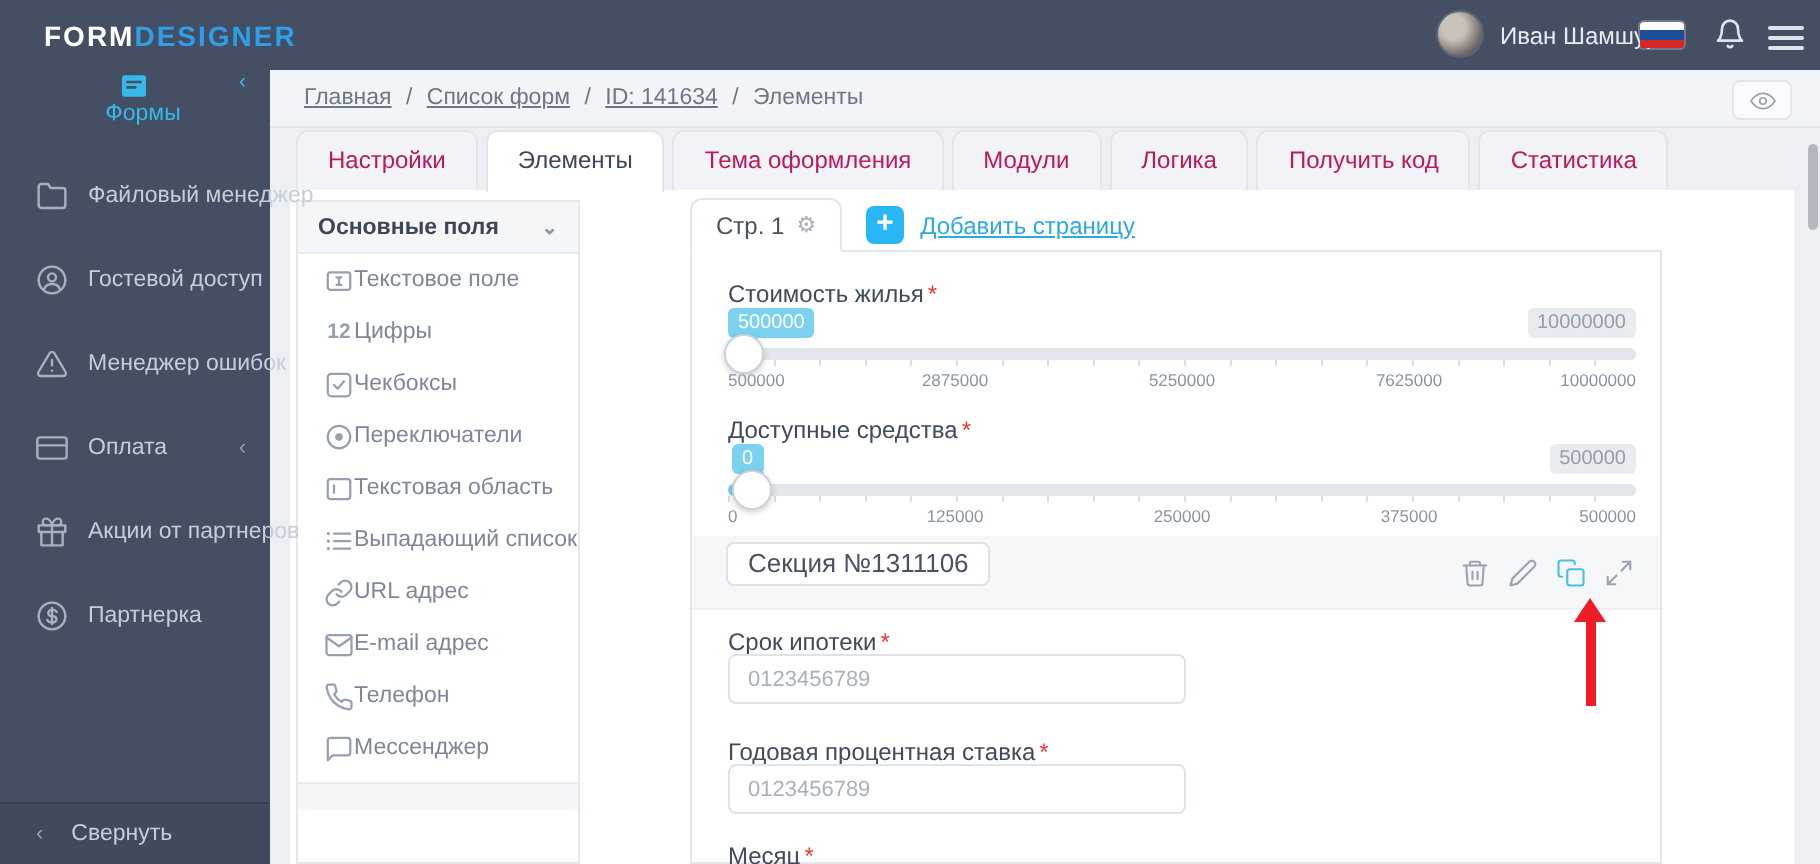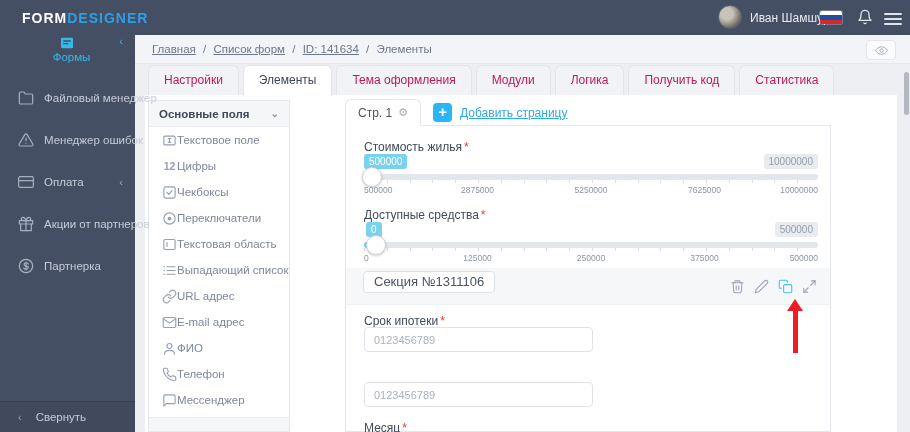--- a/index.html
+++ b/index.html
@@ -160,20 +160,30 @@
       <span class="ic">
         <svg viewBox="0 0 24 24">
             <path d="M22 19a2 2 0 01-2 2H4a2 2 0 01-2-2V5a2 2 0 012-2h5l2 3h9a2 2 0 012 2z"></path>
           </svg>
       </span>
       <span class="lbl">Файловый менеджер</span>
     </div>
     <div class="nav-item">
       <span class="ic">
         <svg viewBox="0 0 24 24">
+            <circle cx="12" cy="12" r="10"></circle>
+            <circle cx="12" cy="10" r="3"></circle>
+            <path d="M6 19c1-3 3.5-4 6-4s5 1 6 4"></path>
+          </svg>
+      </span>
+      <span class="lbl">Гостевой доступ</span>
+    </div>
+    <div class="nav-item">
+      <span class="ic">
+        <svg viewBox="0 0 24 24">
             <path d="M10.29 3.86L1.82 18a2 2 0 001.71 3h16.94a2 2 0 001.71-3L13.71 3.86a2 2 0 00-3.42 0z"></path>
             <path d="M12 9v4"></path>
             <path d="M12 17h.01"></path>
           </svg>
       </span>
       <span class="lbl">Менеджер ошибок</span>
     </div>
     <div class="nav-item">
       <span class="ic">
         <svg viewBox="0 0 24 24">
@@ -314,29 +324,20 @@
             <svg viewBox="0 0 24 24">
               <rect x="2" y="4" width="20" height="16" rx="2"></rect>
               <path d="M22 6l-10 7L2 6"></path>
             </svg>
           </span>
         <span class="elbl">E-mail адрес</span>
       </div>
       <div class="el-item">
         <span class="eic">
             <svg viewBox="0 0 24 24">
-              <circle cx="12" cy="8" r="4"></circle>
-              <path d="M4 21c0-4 4-6 8-6s8 2 8 6"></path>
-            </svg>
-          </span>
-        <span class="elbl">ФИО</span>
-      </div>
-      <div class="el-item">
-        <span class="eic">
-            <svg viewBox="0 0 24 24">
               <path d="M22 16.92v3a2 2 0 01-2.18 2 19.79 19.79 0 01-8.63-3.07 19.5 19.5 0 01-6-6A19.79 19.79 0 012.12 4.18 2 2 0 014.11 2h3a2 2 0 012 1.72c.13.96.36 1.9.7 2.81a2 2 0 01-.45 2.11L8.09 9.91a16 16 0 006 6l1.27-1.27a2 2 0 012.11-.45c.91.34 1.85.57 2.81.7A2 2 0 0122 16.92z"></path>
             </svg>
           </span>
         <span class="elbl">Телефон</span>
       </div>
       <div class="el-item">
         <span class="eic">
             <svg viewBox="0 0 24 24">
               <path d="M21 15a2 2 0 01-2 2H7l-4 4V5a2 2 0 012-2h14a2 2 0 012 2z"></path>
             </svg>
@@ -428,20 +429,23 @@
       <div class="red-arrow">
         <div class="head"></div>
         <div class="shaft"></div>
       </div>
 
       <div class="fld-label" style="top:188px;">
         <span>Срок ипотеки</span><span class="req">*</span>
       </div>
       <input class="text-input" style="top: 201px;" type="text" placeholder="0123456789">
 
+      <div class="fld-label" style="top:243px;">
+        <span>Годовая процентная ставка</span><span class="req">*</span>
+      </div>
       <input class="text-input" style="top: 256px;" type="text" placeholder="0123456789">
 
       <div class="fld-label" style="top:295px;">
         <span>Месяц</span><span class="req">*</span>
       </div>
 
     </div>
   </div>
 
   <div class="scroll-thumb"></div>

